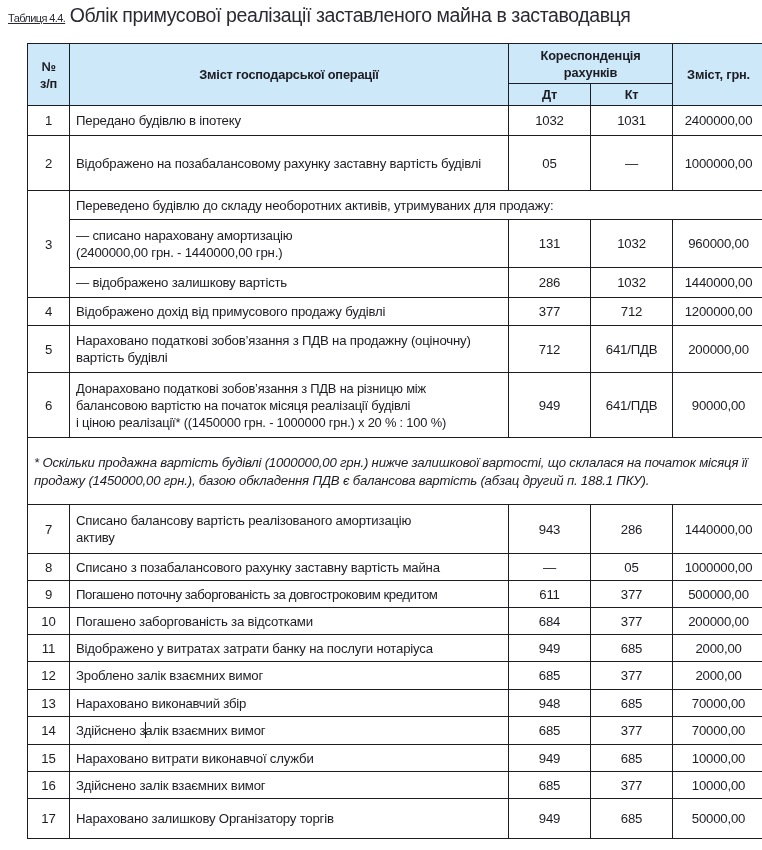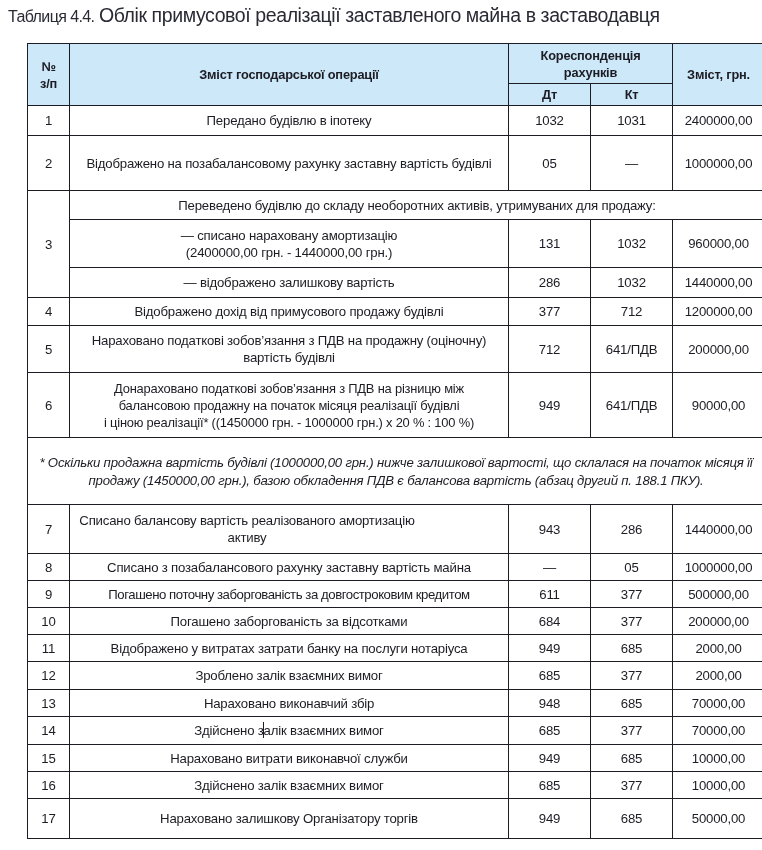--- a/index.html
+++ b/index.html
@@ -5,21 +5,21 @@
   html, body { margin: 0; padding: 0; background: #ffffff; }
   body {
     width: 762px; height: 850px; position: relative; overflow: hidden;
     font-family: "Liberation Sans", "DejaVu Sans", sans-serif;
     color: #1c1c24;
   }
   .title {
     position: absolute; left: 8px; top: 4px; white-space: nowrap;
     color: #2a2a35;
   }
-  .title .prefix { font-size: 16px; letter-spacing: -0.6px; }
+  .title .prefix { font-size: 11px; letter-spacing: -0.6px; text-decoration: underline; }
   .title .main { font-size: 19.5px; letter-spacing: -0.4px; margin-top: 48px; }
   table.grid {
     position: absolute; left: 5px; top: 43px;
     width: 737px;
     border-collapse: collapse;
     table-layout: fixed;
     font-size: 13.2px;
     letter-spacing: -0.2px;
     margin-left: 22px;
   }
@@ -29,21 +29,21 @@
     vertical-align: middle;
     line-height: 17px;
   }
   table.grid th {
     background: #cde8f8;
     font-weight: bold;
     text-align: center;
     font-size: 12.8px;
   }
   .c { text-align: center; }
-  .l { text-align: center; border-radius: 9px; }
+  .l { text-align: left; border-radius: 9px; }
   .foot { font-style: italic; line-height: 18px !important; padding-top: 2px !important; }
   .cursor { display:inline-block; width:1px; height:16px; background:#1c1c24; vertical-align:-3px; margin:0 -0.5px; }
 </style>
 </head>
 <body>
 
 <div class="title">
   <span class="prefix">Таблиця 4.4.</span>
   <span class="main">Облік примусової реалізації заставленого майна в заставодавця</span>
 </div>
@@ -113,21 +113,21 @@
       <td class="c">5</td>
       <td class="l">Нараховано податкові зобов’язання з ПДВ на продажну (оціночну) вартість будівлі</td>
       <td class="c">712</td>
       <td class="c">641/ПДВ</td>
       <td class="c">200000,00</td>
     </tr>
     <tr style="height:65px">
       <td class="c">6</td>
       <td class="l" style="font-size:12.9px">
         <span>Донараховано податкові зобов’язання з ПДВ на різницю між</span><br>
-        <span>балансовою продажну на початок місяця реалізації будівлі</span><br>
+        <span>балансовою вартістю на початок місяця реалізації будівлі</span><br>
         <span>і ціною реалізації* ((1450000 грн. - 1000000 грн.) х 20 % : 100 %)</span>
       </td>
       <td class="c">949</td>
       <td class="c">641/ПДВ</td>
       <td class="c">90000,00</td>
     </tr>
     <tr style="height:67px">
       <td class="l foot" colspan="5">* Оскільки продажна вартість будівлі (1000000,00 грн.) нижче залишкової вартості, що склалася на початок місяця її продажу (1450000,00 грн.), базою обкладення ПДВ є балансова вартість (абзац другий п. 188.1 ПКУ).</td>
     </tr>
     <tr style="height:49px">

